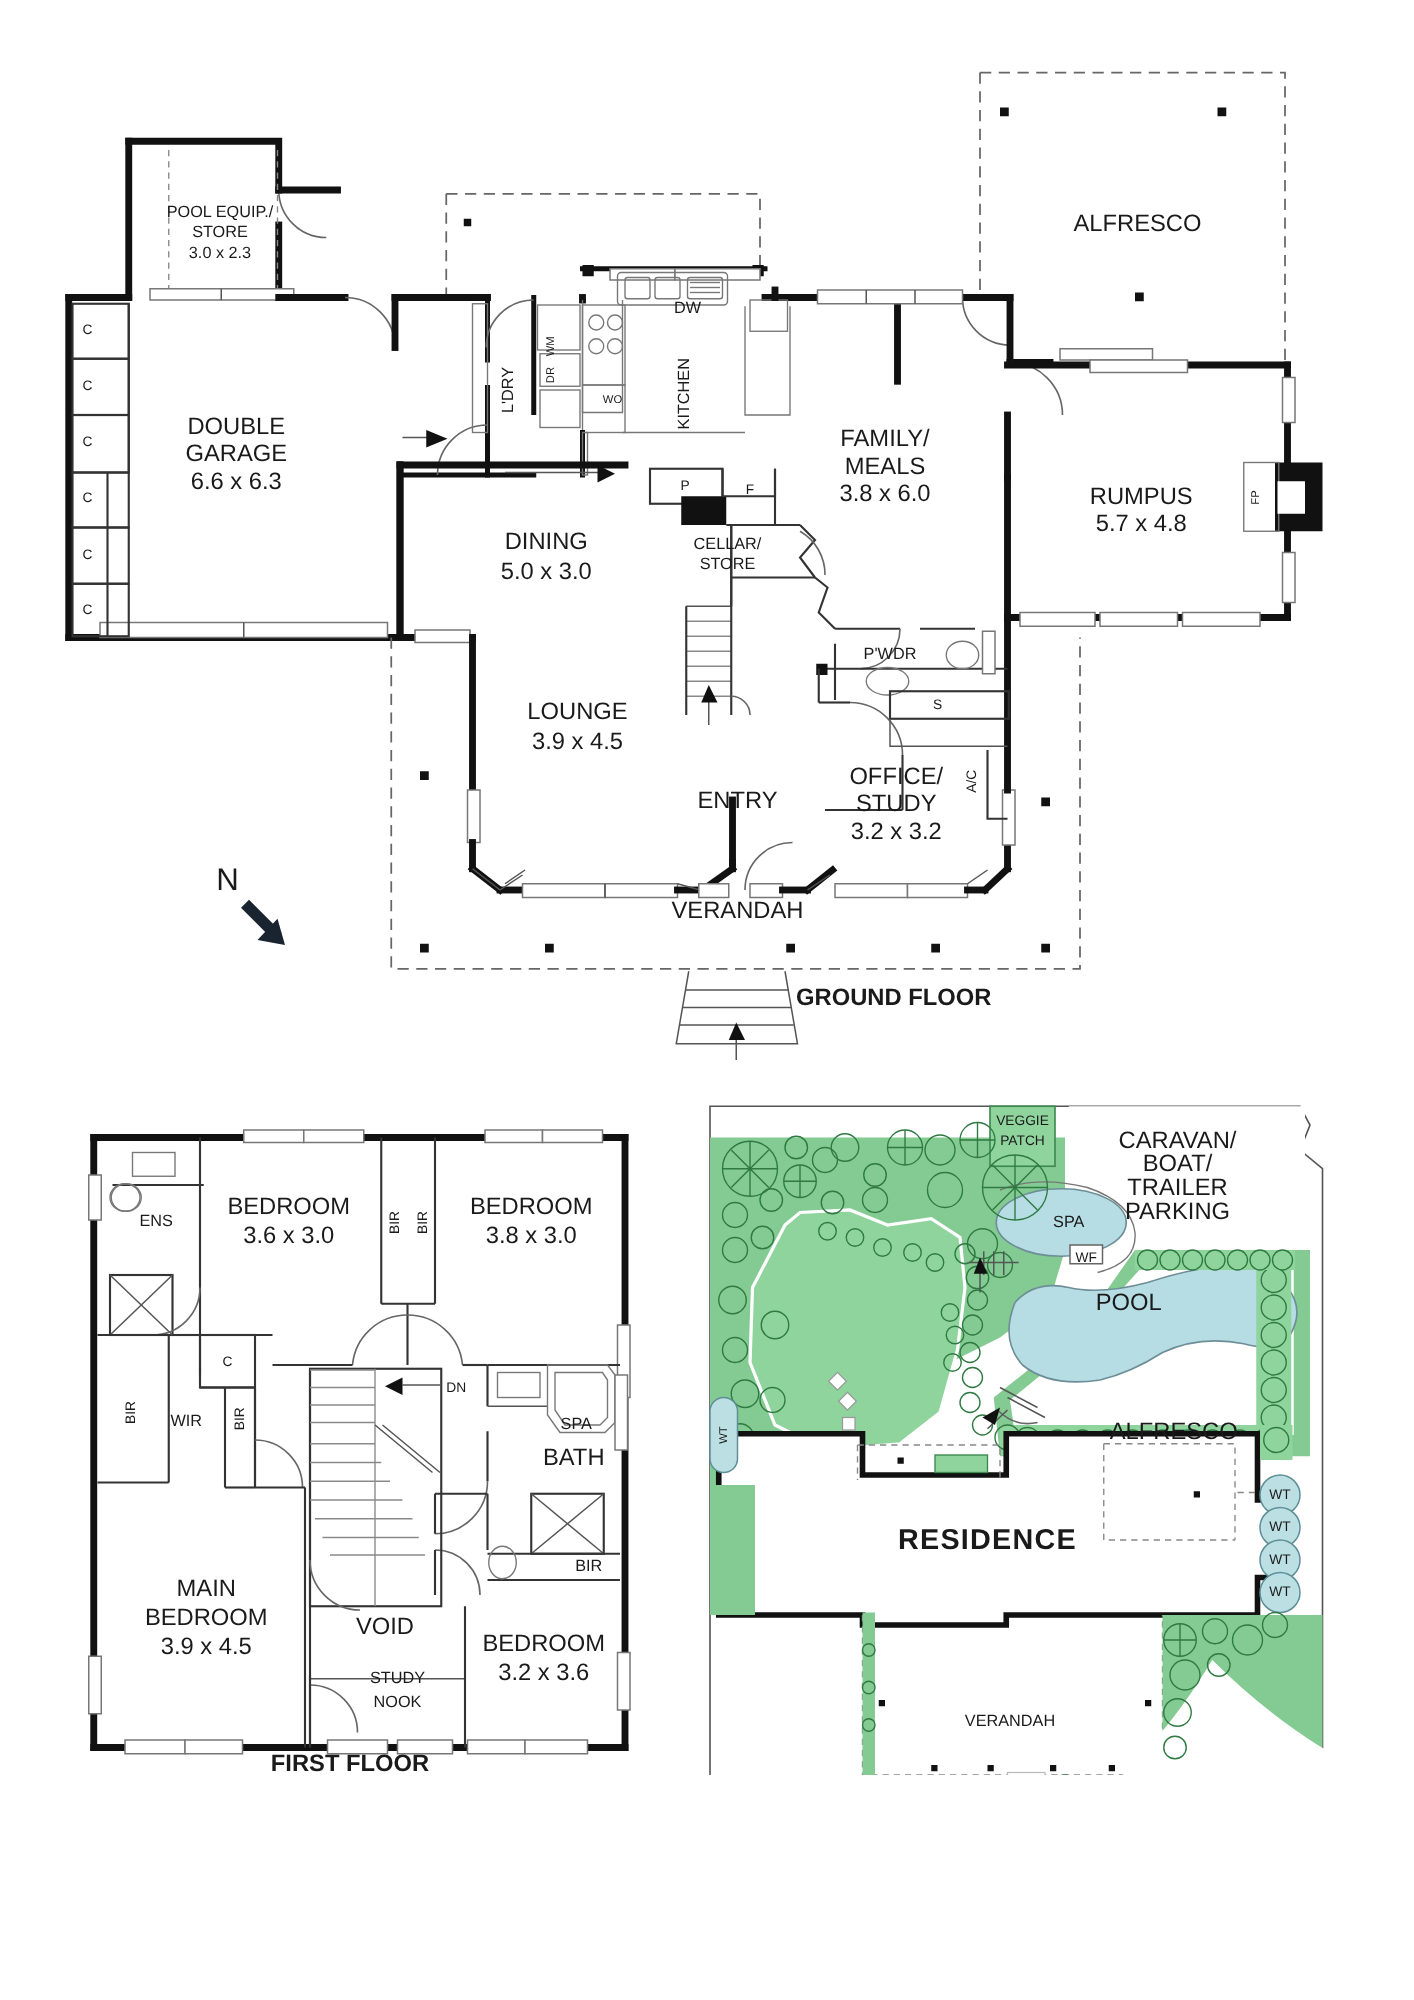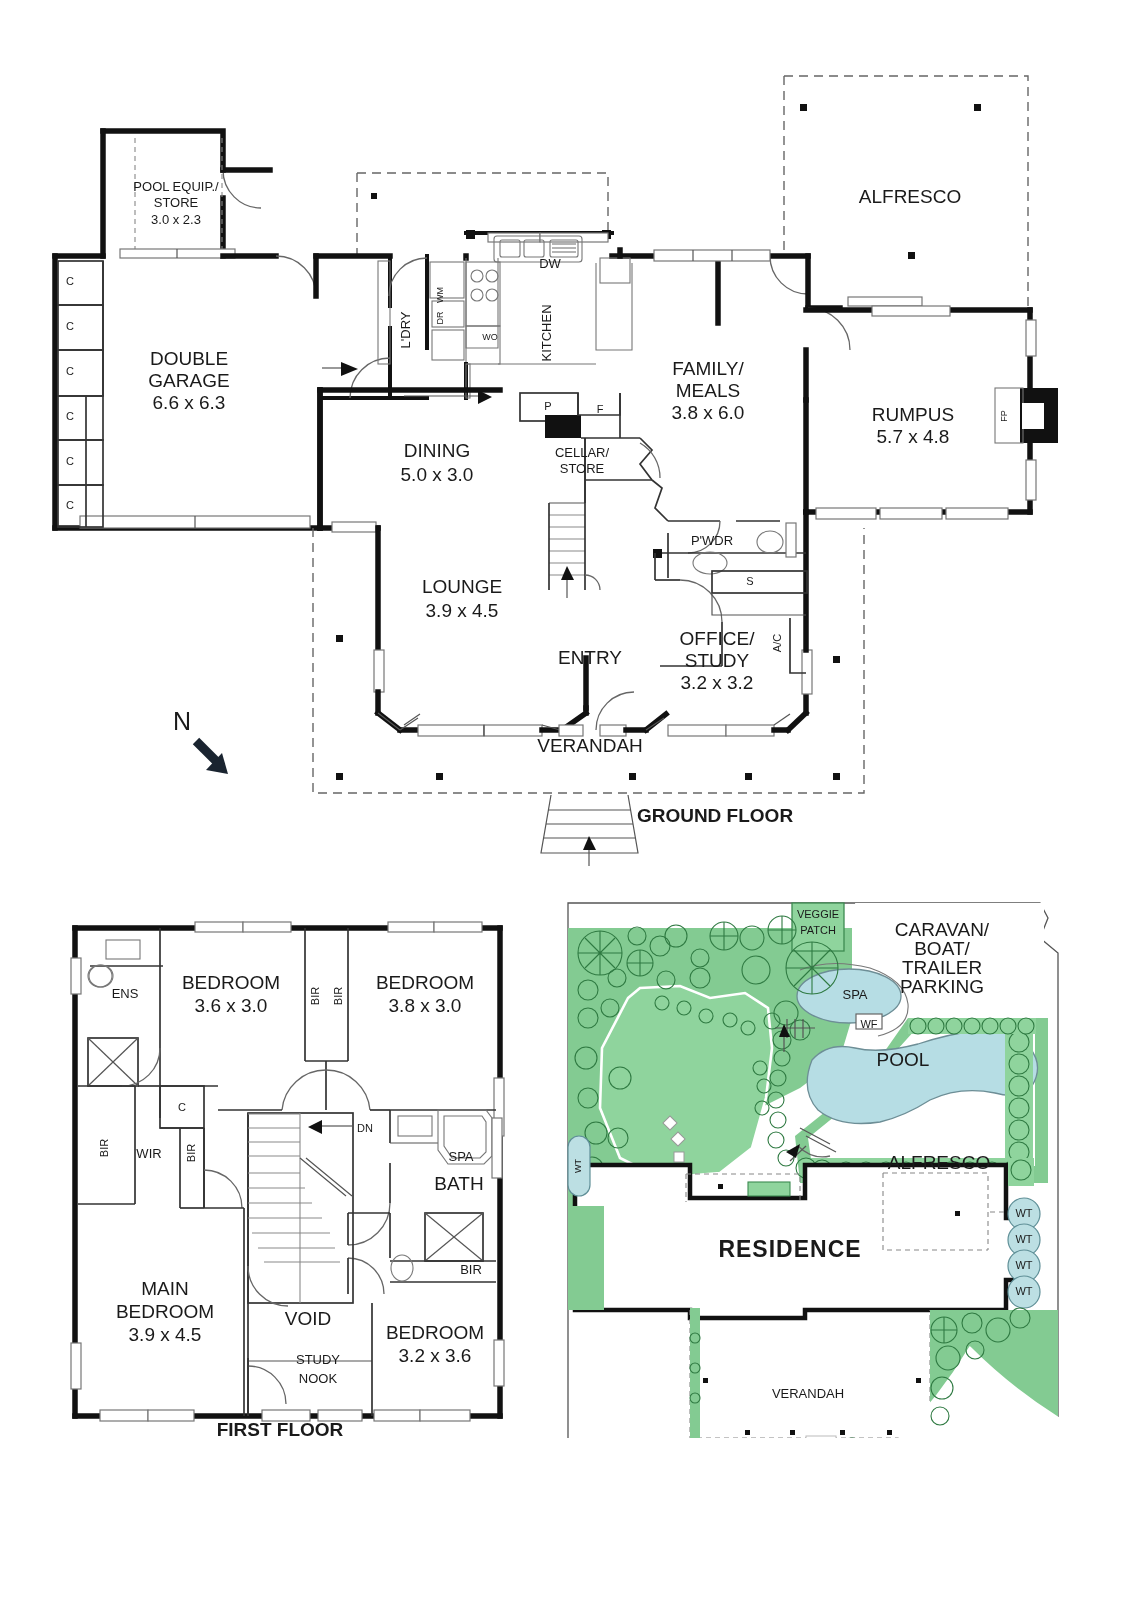--- a/index.html
+++ b/index.html
@@ -1,18 +1,18 @@
 <!DOCTYPE html>
 <html><head>
 <meta charset="utf-8">
 <title>Floor Plan</title>
 <style>
   html,body{margin:0;padding:0;background:#ffffff;}
   body{font-family:"Liberation Sans",sans-serif;color:#1a1a1a;}
-  #sheet{position:relative;width:1131px;height:1420px;background:#fff;overflow:hidden;margin-top:18px;}
+  #sheet{position:relative;width:1131px;height:1420px;background:#fff;overflow:hidden;}
   svg{display:block;}
   .lbl{font-family:"Liberation Sans",sans-serif;fill:#1a1a1a;text-anchor:middle;dominant-baseline:middle;}
   .room{font-size:19px;}
   .dim{font-size:19px;}
   .small{font-size:13px;}
   .tiny{font-size:11px;}
   .xtiny{font-size:9px;}
   .floorlbl{font-size:19px;font-weight:bold;}
   .bigroom{font-size:23px;font-weight:bold;letter-spacing:1px;}
   .wall{fill:none;stroke:#111;stroke-width:5.5;stroke-linecap:square;}

